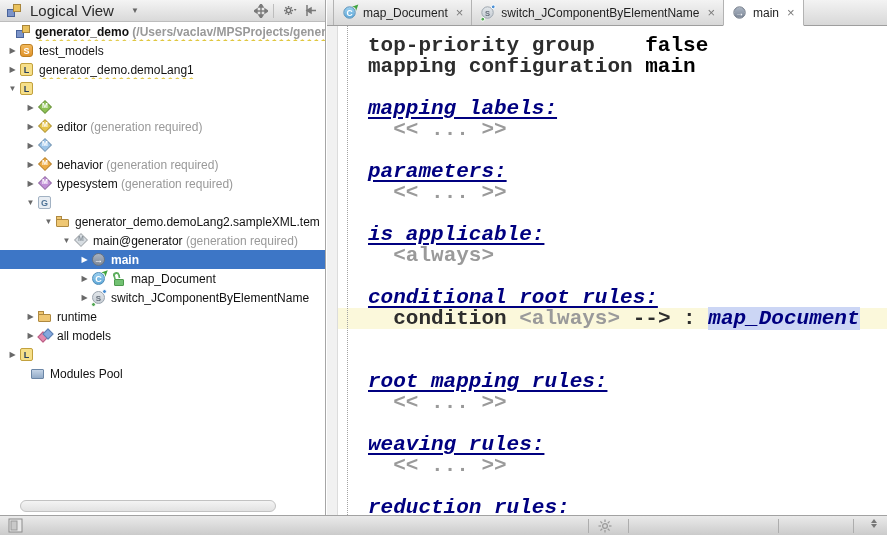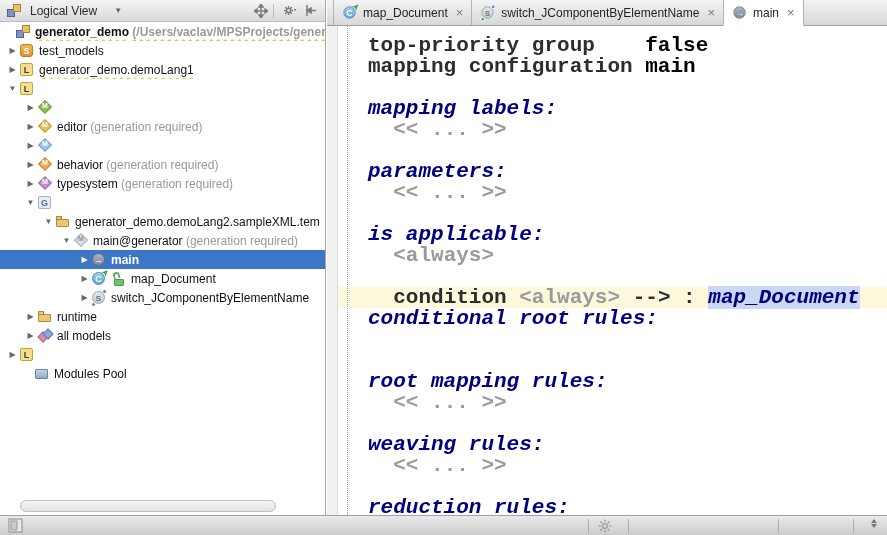--- a/index.html
+++ b/index.html
@@ -4,21 +4,21 @@
 <style>
   html,body{margin:0;padding:0;background:#fff}
   #app{position:relative;width:887px;height:535px;overflow:hidden;background:#fff;
        font-family:"Liberation Sans",sans-serif;-webkit-font-smoothing:antialiased;user-select:none}
 
   
   .left-panel{position:absolute;left:0;top:0;width:326px;height:515px;background:#fff;
               border-right:1px solid #A6A6A6;box-sizing:border-box;overflow:hidden}
   .lp-header{height:22px;background:linear-gradient(#F4F4F4,#D9D9D9);border-bottom:1px solid #BDBDBD;
              display:flex;align-items:center;padding:0 6px;box-sizing:border-box}
-  .lp-title{font-size:12px;color:#2B2B2B;margin:0 17px 0 4px;white-space:nowrap}
+  .lp-title{font-size:15px;color:#2B2B2B;margin:0 17px 0 4px;white-space:nowrap}
   .ddn{font-size:8px;color:#666;margin-right:4px}
   .lp-spacer{flex:1}
   .hbtn{width:18px;height:16px;display:flex;align-items:center;justify-content:center;margin-left:3px}
   .hsep{width:1px;height:14px;background:#BDBDBD;margin:0 3px}
 
   .tree{position:absolute;left:0;top:22px;right:0;bottom:18px;overflow:hidden;white-space:nowrap}
   .trow{height:19px;display:flex;align-items:center;font-size:12px;color:#111;overflow:hidden}
   .trow .arrow{width:13px;flex:none;text-align:center;font-size:8px;color:#696969}
   .trow.sel{background:var(--sel);color:#fff}
   .trow.sel .arrow{color:#fff}
@@ -84,21 +84,21 @@
 
   .splitter{position:absolute;left:0;top:26px;width:11px;bottom:0;background:#F1F1F1;border-right:1px solid #DCDCDC;box-sizing:border-box}
   .editor{position:absolute;left:11px;top:26px;right:0;bottom:0;background:#fff;overflow:hidden}
   .gutter-line{position:absolute;left:9px;top:0;bottom:0;width:0;border-left:1px dotted #A3A3A3;z-index:5}
   .elines{padding-top:9px;font-family:"Liberation Mono",monospace;font-weight:bold;font-size:21px;line-height:21px}
   .eline{height:21px;white-space:pre;padding-left:30px}
   .eline.hl{background:var(--hl)}
   .seg-kw{color:#2D2D2D}
   .seg-pl{color:#2D2D2D}
   .seg-val{color:#000}
-  .seg-hdr{color:var(--hdr);font-style:italic;text-underline-offset:3px}
+  .seg-hdr{color:var(--hdr);font-style:italic;text-decoration:underline;text-underline-offset:3px}
   .seg-ph{color:#9A9A9A}
   .seg-ref{color:var(--hdr);font-style:italic;background:var(--refbg)}
 
   
   .statusbar{position:absolute;left:0;bottom:0;width:100%;height:20px;box-sizing:border-box;
              background:linear-gradient(#EAEAEA,#CBCBCB);border-top:1px solid #A2A2A2}
   .sb-sep{position:absolute;top:3px;width:1px;height:14px;background:#ADADAD}
   .sb-ico{position:absolute;top:2px}
   .updown{position:absolute;right:10px;top:3px;display:flex;flex-direction:column;align-items:center;gap:1px}
   .updown b{width:0;height:0;border-left:3px solid transparent;border-right:3px solid transparent}
@@ -292,21 +292,21 @@
             <i class="m2"></i>
           </span>
           <span class="tlabel">all models</span>
         </div>
         <div class="trow" style="padding-left: 6px;">
           <span class="arrow">▶</span>
           <span class="ic ic-l-square">
             <i class="sqb">L</i>
           </span>
         </div>
-        <div class="trow" style="padding-left: 4px; margin-left: 17px;">
+        <div class="trow" style="padding-left: 17px;">
           <span class="arrow"></span>
           <span class="ic ic-modules-pool">
             <i class="mp"></i>
           </span>
           <span class="tlabel">Modules Pool</span>
         </div>
       </div>
     <div class="hscroll"></div>
   </div>
 
@@ -346,22 +346,22 @@
           <div class="eline"></div>
           <div class="eline"><span class="seg-hdr">mapping labels:</span></div>
           <div class="eline"><span class="seg-pl">  </span><span class="seg-ph">&lt;&lt; ... &gt;&gt;</span></div>
           <div class="eline"></div>
           <div class="eline"><span class="seg-hdr">parameters:</span></div>
           <div class="eline"><span class="seg-pl">  </span><span class="seg-ph">&lt;&lt; ... &gt;&gt;</span></div>
           <div class="eline"></div>
           <div class="eline"><span class="seg-hdr">is applicable:</span></div>
           <div class="eline"><span class="seg-pl">  </span><span class="seg-ph">&lt;always&gt;</span></div>
           <div class="eline"></div>
+          <div class="eline"><span class="seg-hdr">conditional root rules:</span></div>
           <div class="eline hl"><span class="seg-pl">  </span><span class="seg-kw">condition </span><span class="seg-ph">&lt;always&gt;</span><span class="seg-pl"> </span><span class="seg-kw">--&gt; </span><span class="seg-kw">: </span><span class="seg-ref">map_Document</span></div>
-          <div class="eline"><span class="seg-hdr">conditional root rules:</span></div>
           <div class="eline"></div>
           <div class="eline"></div>
           <div class="eline"><span class="seg-hdr">root mapping rules:</span></div>
           <div class="eline"><span class="seg-pl">  </span><span class="seg-ph">&lt;&lt; ... &gt;&gt;</span></div>
           <div class="eline"></div>
           <div class="eline"><span class="seg-hdr">weaving rules:</span></div>
           <div class="eline"><span class="seg-pl">  </span><span class="seg-ph">&lt;&lt; ... &gt;&gt;</span></div>
           <div class="eline"></div>
           <div class="eline"><span class="seg-hdr">reduction rules:</span></div>
         </div>

